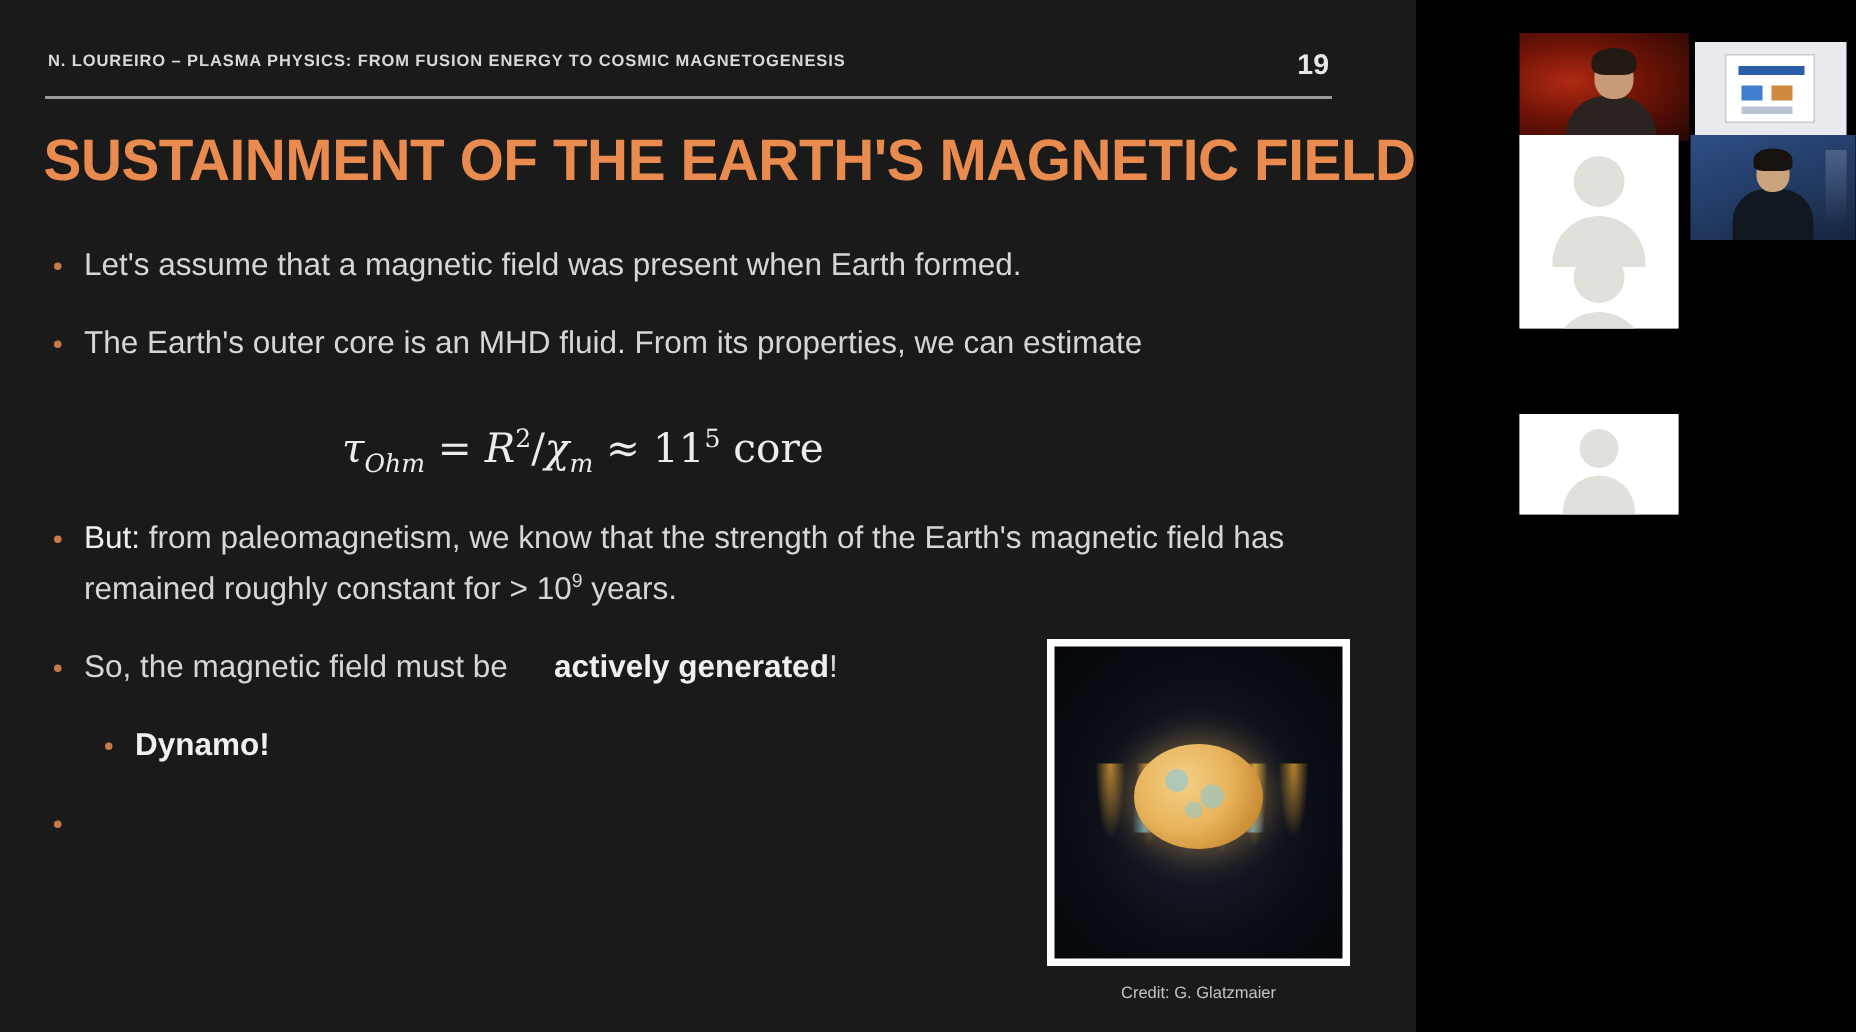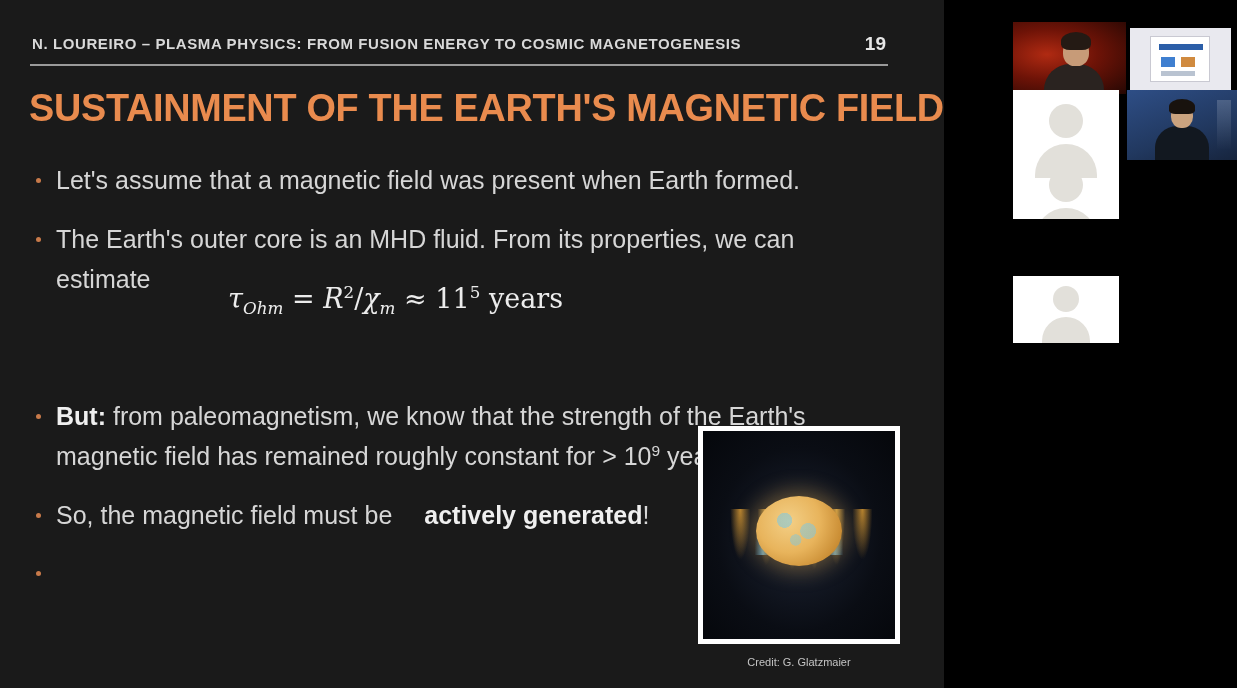--- a/index.html
+++ b/index.html
@@ -43,21 +43,21 @@
     top: 32px;
     width: 858px;
     height: 34px;
     border-bottom: 2px solid #9a9a9a;
     box-sizing: border-box;
   }
   .slide-header-title {
     position: absolute;
     left: 2px;
     top: 3px;
-    font-size: 15px;
+    font-size: 11px;
     letter-spacing: 0.6px;
     color: #d9d9d9;
     font-weight: 600;
     white-space: nowrap;
   }
   .slide-page-number {
     position: absolute;
     right: 2px;
     top: 1px;
     font-size: 19px;
@@ -82,21 +82,21 @@
   .bullets {
     position: absolute;
     left: 30px;
     top: 160px;
     width: 830px;
   }
   .bullet {
     position: relative;
     padding-left: 26px;
     color: #d6d6d6;
-    font-size: 25px;
+    font-size: 21px;
     line-height: 1.62;
     margin-bottom: 13px;
   }
   .bullet .dot {
     position: absolute;
     left: 6px;
     top: 0.72em;
     width: 5px;
     height: 5px;
     background: #c87a4a;
@@ -397,43 +397,47 @@
           <span>Let's assume that a magnetic field was present when Earth formed.</span>
         </div>
 
         <div class="bullet" style="margin-bottom:96px;">
           <span class="dot"></span>
           <span>The Earth's outer core is an MHD fluid. From its properties, we can estimate</span>
         </div>
 
         <div class="bullet" style="margin-bottom:18px;">
           <span class="dot"></span>
-          <span style="font-weight:700;color:#efefef;">But:</span>
+          <span style="font-weight:400;color:#efefef;">But:</span>
           <span> from paleomagnetism, we know that the strength of the Earth's magnetic field has remained roughly constant for &gt; 10<span class="sup">9</span> years.</span>
         </div>
 
         <div class="bullet" style="margin-bottom:18px;">
           <span class="dot"></span>
           <span>So, the magnetic field must be <b>actively generated</b>!</span>
         </div>
 
+        <div class="bullet sub" style="margin-bottom:18px;">
+          <span class="dot"></span>
+          <span>Dynamo!</span>
+        </div>
 
         <div class="bullet">
           <span class="dot"></span>
         </div>
 
       </div>
 
       <div class="equation">
         <i>τ</i><span class="sub">Ohm</span>
         <span>=</span>
         <i>R</i><span class="sup">2</span><span>/</span><i>χ</i><span class="sub">m</span>
         <span>≈</span>
         <span>11</span><span class="sup">5</span>
-        <span>years</span>
+        <span>core</span>
       </div>
 
       <div class="figure">
         <div class="figure-art">
           <div class="field-top"></div>
           <div class="field-bottom"></div>
           <div class="globe"></div>
         </div>
       </div>
       <div class="figure-caption">Credit: G. Glatzmaier</div>

